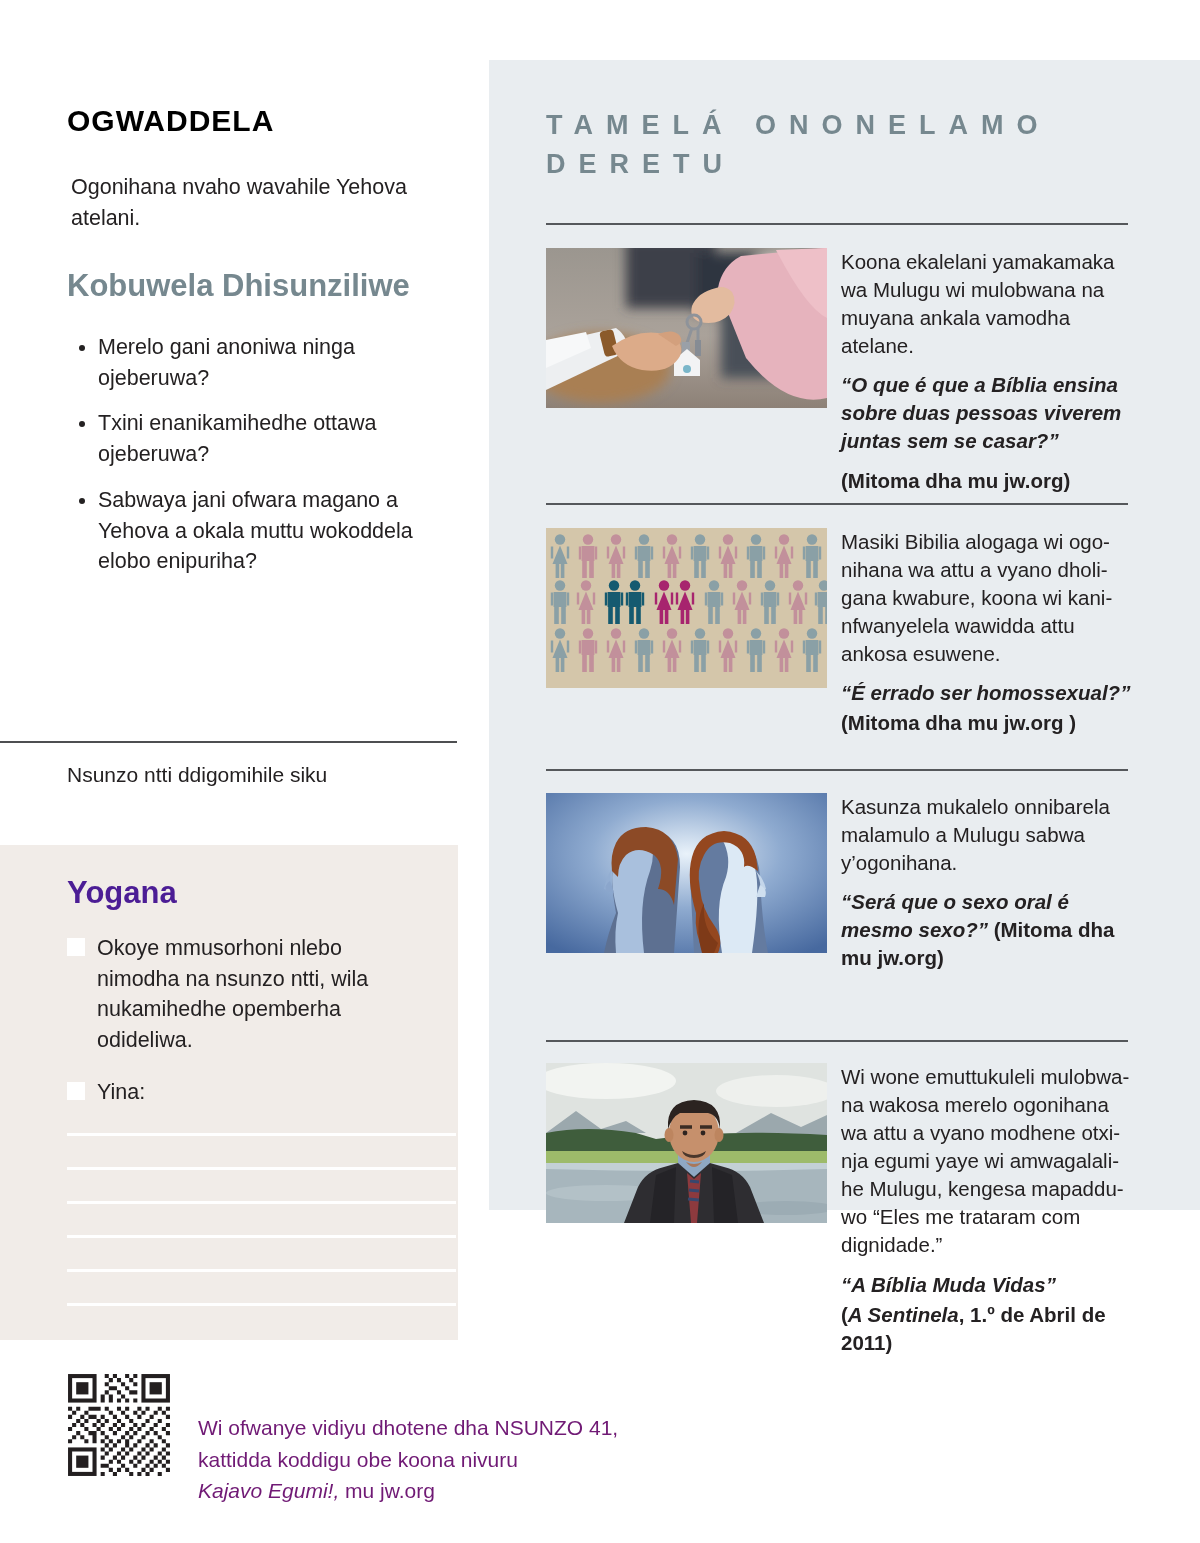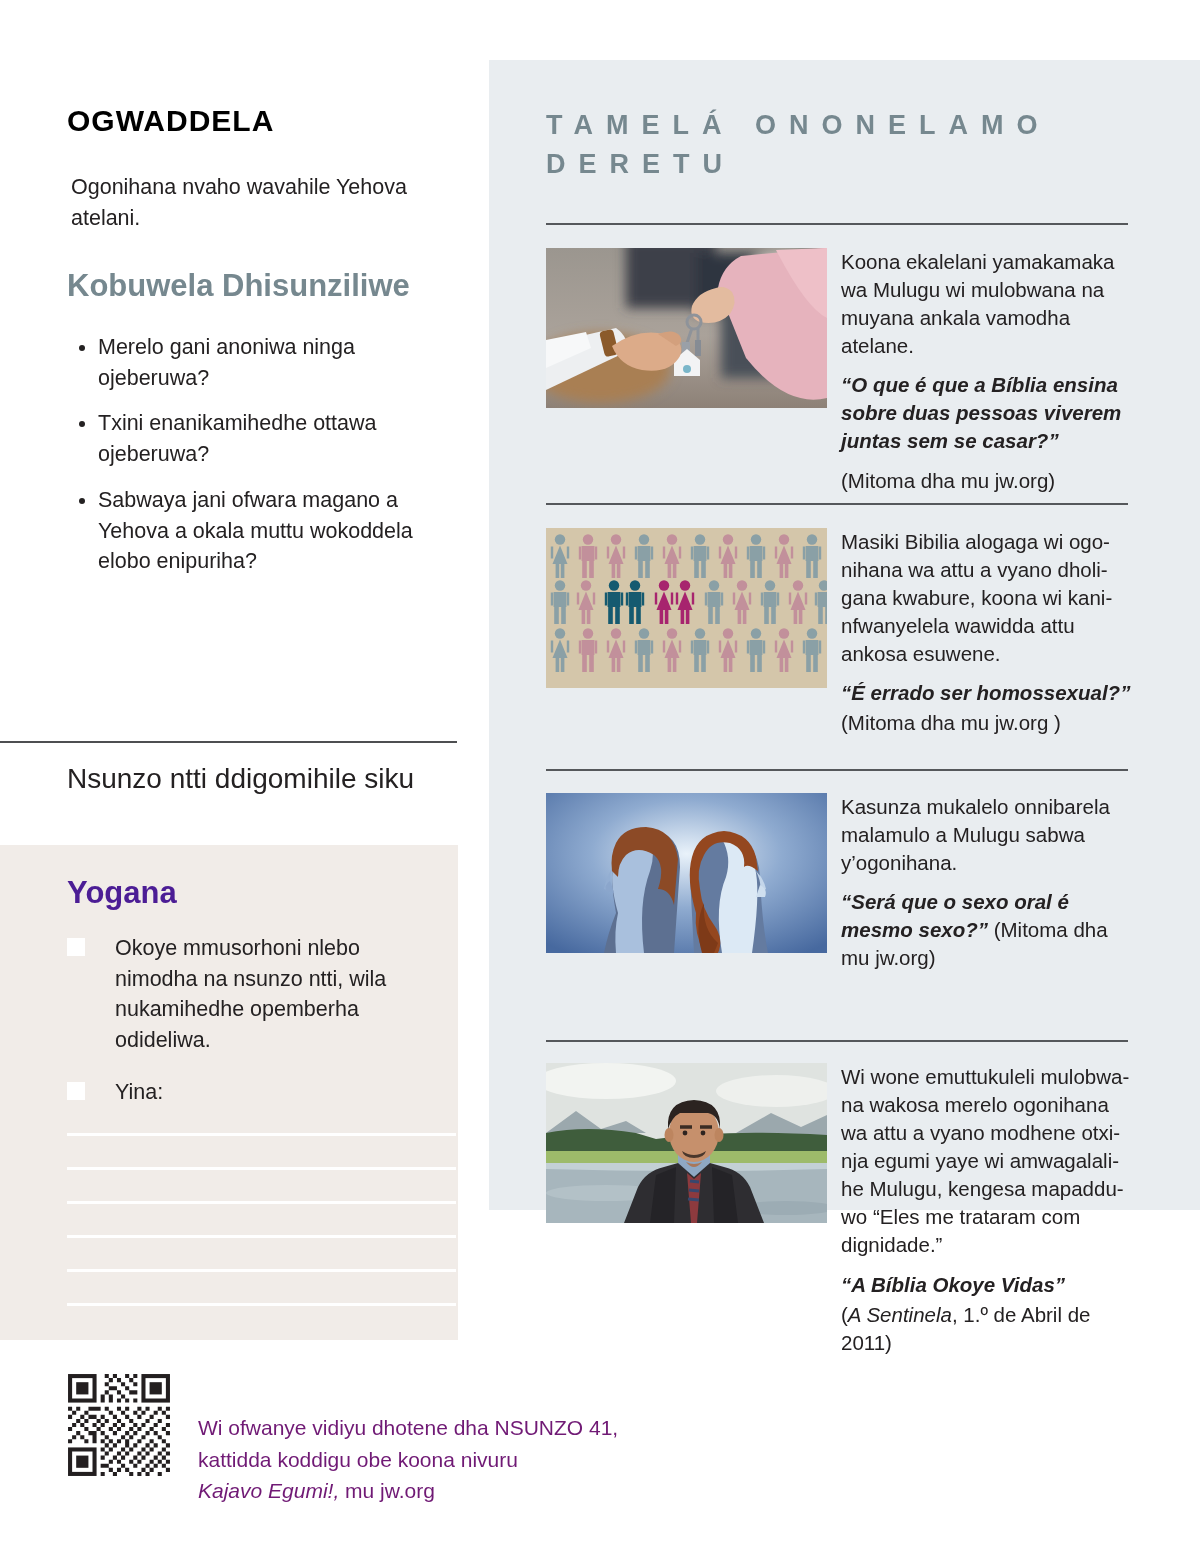--- a/index.html
+++ b/index.html
@@ -10,43 +10,43 @@
           letter-spacing:1px;color:#000000;margin:0;}
   .intro{position:absolute;left:67px;top:168px;width:400px;font-size:21.5px;line-height:1.42;
          white-space:pre-line;margin:4px;}
   .h-slate{font-size:31px;font-weight:700;color:#76888f;margin:0;}
   .h-kobuwela{position:absolute;left:67px;top:268px;}
   .bullets{position:absolute;left:70px;top:332px;width:390px;margin:0;padding:0 0 0 28px;
            font-size:21.5px;line-height:1.43;}
   .bullets li{margin:0 0 15px 0;white-space:pre-line;}
   .left-rule{position:absolute;left:0;top:741px;width:457px;height:0;
              border-top:2px solid #4d4f51;}
-  .note{position:absolute;left:67px;top:763px;font-size:28px;margin:0;}
+  .note{position:absolute;left:67px;top:763px;font-size:21px;margin:0;}
   .yogana-box{position:absolute;left:0;top:845px;width:458px;height:495px;background:#f1ece8;}
   .yogana-box .h-slate{position:absolute;left:67px;top:30px;color:#4c1d95;}
-  .check-item{position:absolute;left:67px;display:flex;gap:30px;font-size:21.5px;line-height:1.42;}
+  .check-item{position:absolute;left:67px;display:flex;gap:12px;font-size:21.5px;line-height:1.42;}
   .check-item .box{width:18px;height:18px;background:#ffffff;flex:none;margin-top:5px;}
   .check-item .txt{white-space:pre-line;width:320px;}
   .ci-1{top:88px;}
   .ci-2{top:232px;}
   .write-line{position:absolute;left:67px;width:389px;height:3px;background:#ffffff;}
   
   .panel{position:absolute;left:489px;top:60px;width:711px;height:1150px;background:#e9edf0;}
   .panel-heading{position:absolute;left:57px;top:46px;margin:0;font-size:27px;font-weight:700;
                  color:#76888f;letter-spacing:13px;line-height:1.45;}
   .divider{position:absolute;left:57px;width:582px;height:0;border-top:2px solid #55585b;}
   .d1{top:163px;} .d2{top:443px;} .d3{top:709px;} .d4{top:980px;}
   .sect{position:absolute;left:57px;display:flex;}
   .s1{top:188px;} .s2{top:468px;} .s3{top:733px;} .s4{top:1003px;}
   .sect .pic{width:281px;height:160px;flex:none;overflow:hidden;}
   .sect .pic svg{display:block;}
   .sect .stext{margin-left:14px;width:293px;font-size:20.5px;line-height:1.37;}
   .stext p{margin:0 0 11px 0;white-space:pre-line;}
   .quote{font-weight:700;font-style:italic;}
-  .source{font-weight:400;font-style:normal;}
+  .source{font-weight:700;font-style:normal;}
   .src-italic{font-style:italic;text-align:right;}
   
   .qr{position:absolute;left:66px;top:1372px;width:106px;height:106px;}
   .footer-text{position:absolute;left:198px;top:1412px;width:520px;font-size:21px;
                line-height:1.5;color:#701a75;margin:0;}
   .footer-text .it{font-style:italic;}
 </style>
 </head>
 <body>
 
@@ -303,21 +303,21 @@
         </svg>
       </div>
       <div class="stext">
         <p>Wi wone emuttukuleli mulobwa-
 na wakosa merelo ogonihana
 wa attu a vyano modhene otxi-
 nja egumi yaye wi amwagalali-
 he Mulugu, kengesa mapaddu-
 wo “Eles me trataram com
 dignidade.”</p>
-        <p class="quote" style="margin-bottom:2px">“A Bíblia Okoye Vidas”</p>
+        <p class="quote" style="margin-bottom:2px">“A Bíblia Muda Vidas”</p>
         <p class="source"><span>(</span><span class="src-italic">A Sentinela</span><span>, 1.º de Abril de 2011)</span></p>
       </div>
     </div>
   </div>
 
   <div class="qr">
     <svg width="106" height="106" viewBox="-0.5 -0.5 26 26">
       <rect x="-0.5" y="-0.5" width="26" height="26" fill="#ffffff"></rect>
       <g fill="#231f20">
 

